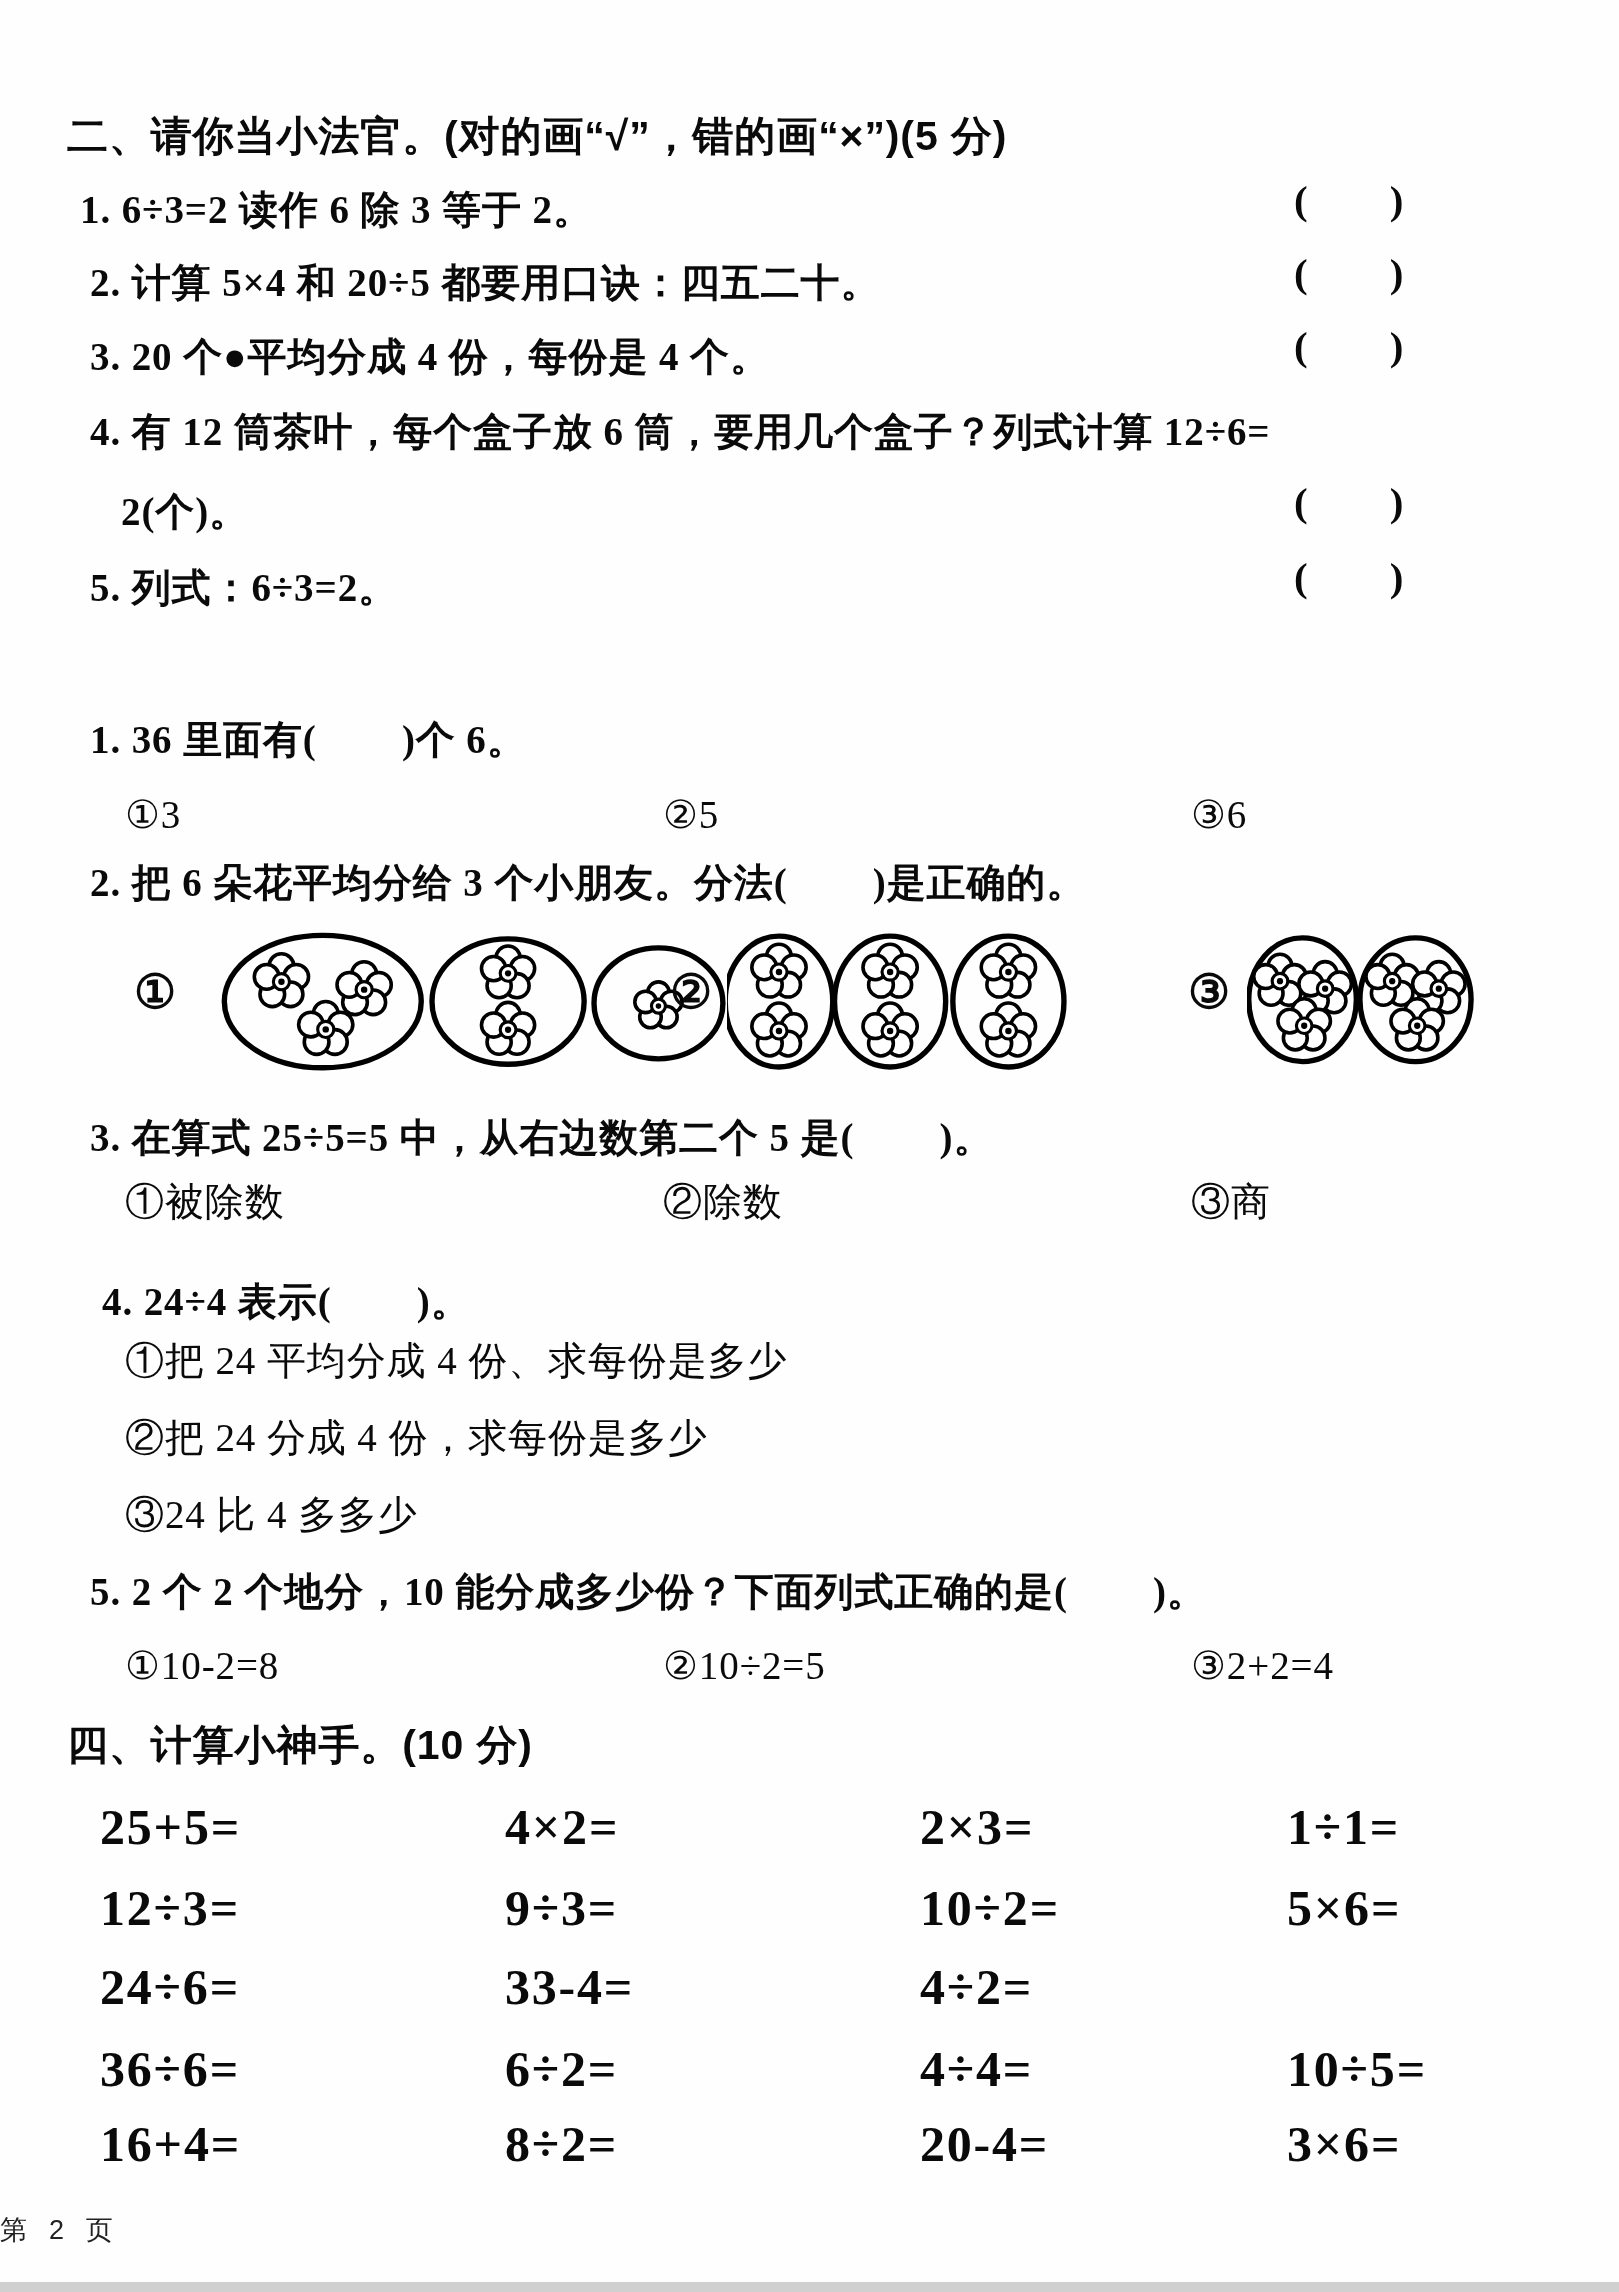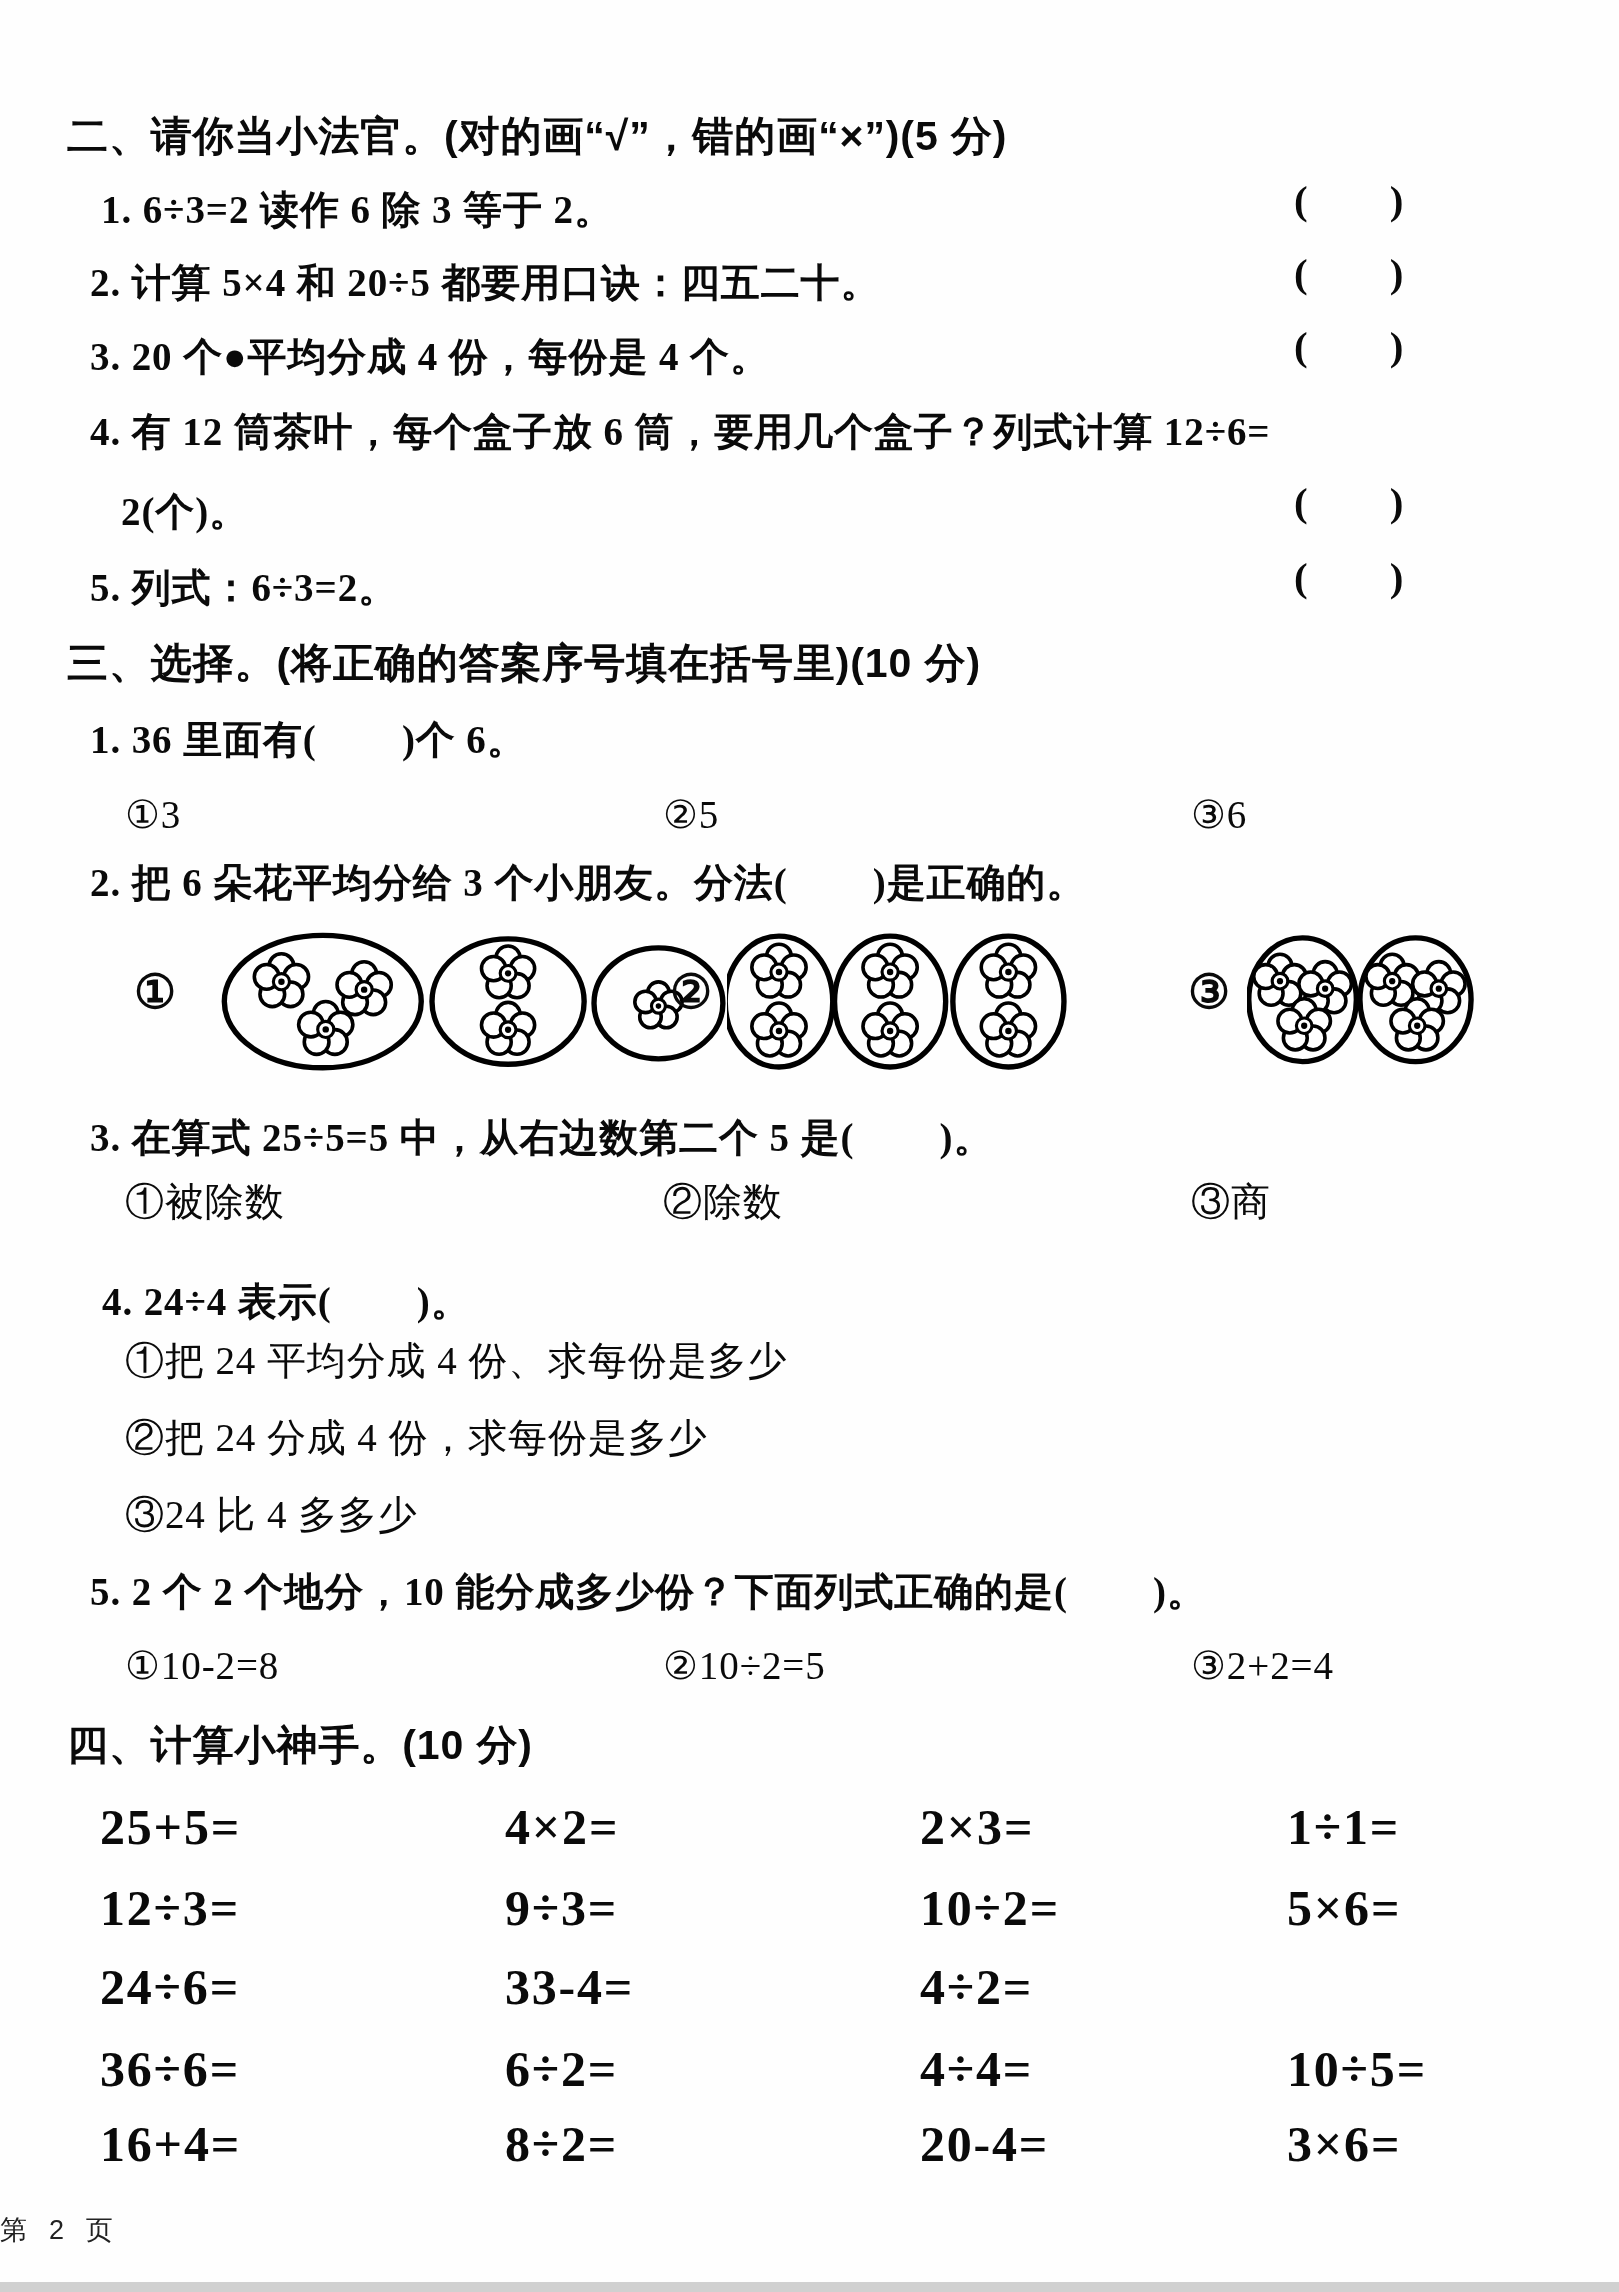--- a/index.html
+++ b/index.html
@@ -20,34 +20,33 @@
           font-size:27px;color:#222;letter-spacing:7.2px;}
   .bottom-bar{position:absolute;left:0;bottom:0;width:1619px;height:10.7px;background:#d0d0d0;}
 </style>
 </head>
 <body>
 
 <div class="page">
 
   <div class="sec-title" style="left:67px;top:109px">二、请你当小法官。(对的画“√”，错的画“×”)(5 分)</div>
 
-  <div class="line" style="left:101px;top:183px">1. 6÷3=2 读作 6 除 3 等于 2。</div>
+  <div class="line" style="left:80px;top:183px">1. 6÷3=2 读作 6 除 3 等于 2。</div>
   <div class="line" style="left:90px;top:256px">2. 计算 5×4 和 20÷5 都要用口诀：四五二十。</div>
   <div class="line" style="left:90px;top:330px">3. 20 个●平均分成 4 份，每份是 4 个。</div>
   <div class="line" style="left:90px;top:405px">4. 有 12 筒茶叶，每个盒子放 6 筒，要用几个盒子？列式计算 12÷6=</div>
   <div class="line" style="left:121px;top:485px">2(个)。</div>
   <div class="line" style="left:90px;top:561px">5. 列式：6÷3=2。</div>
 
   <div class="paren" style="left:1294px;top:176px">(        )</div>
   <div class="paren" style="left:1294px;top:249px">(        )</div>
   <div class="paren" style="left:1294px;top:322px">(        )</div>
   <div class="paren" style="left:1294px;top:478px">(        )</div>
   <div class="paren" style="left:1294px;top:553px">(        )</div>
 
-  <div class="sec-title" style="left:67px;top:636px">三、选择。(将正确的答案序号填在括号里)(10 分)</div>
 
   <div class="line" style="left:90px;top:713px">1. 36 里面有(        )个 6。</div>
   <div class="opt" style="left:125px;top:792px">①3</div>
   <div class="opt" style="left:663px;top:792px">②5</div>
   <div class="opt" style="left:1191px;top:792px">③6</div>
 
   <div class="line" style="left:90px;top:856px">2. 把 6 朵花平均分给 3 个小朋友。分法(        )是正确的。</div>
   <div id="flower-diagram">
       <span class="flab" style="left: 134px; top: 964px;">①</span>
       <div class="fgroup-svg" style="left: 193px; top: 928px;"><svg width="546" height="148" viewBox="0 0 610 165">

